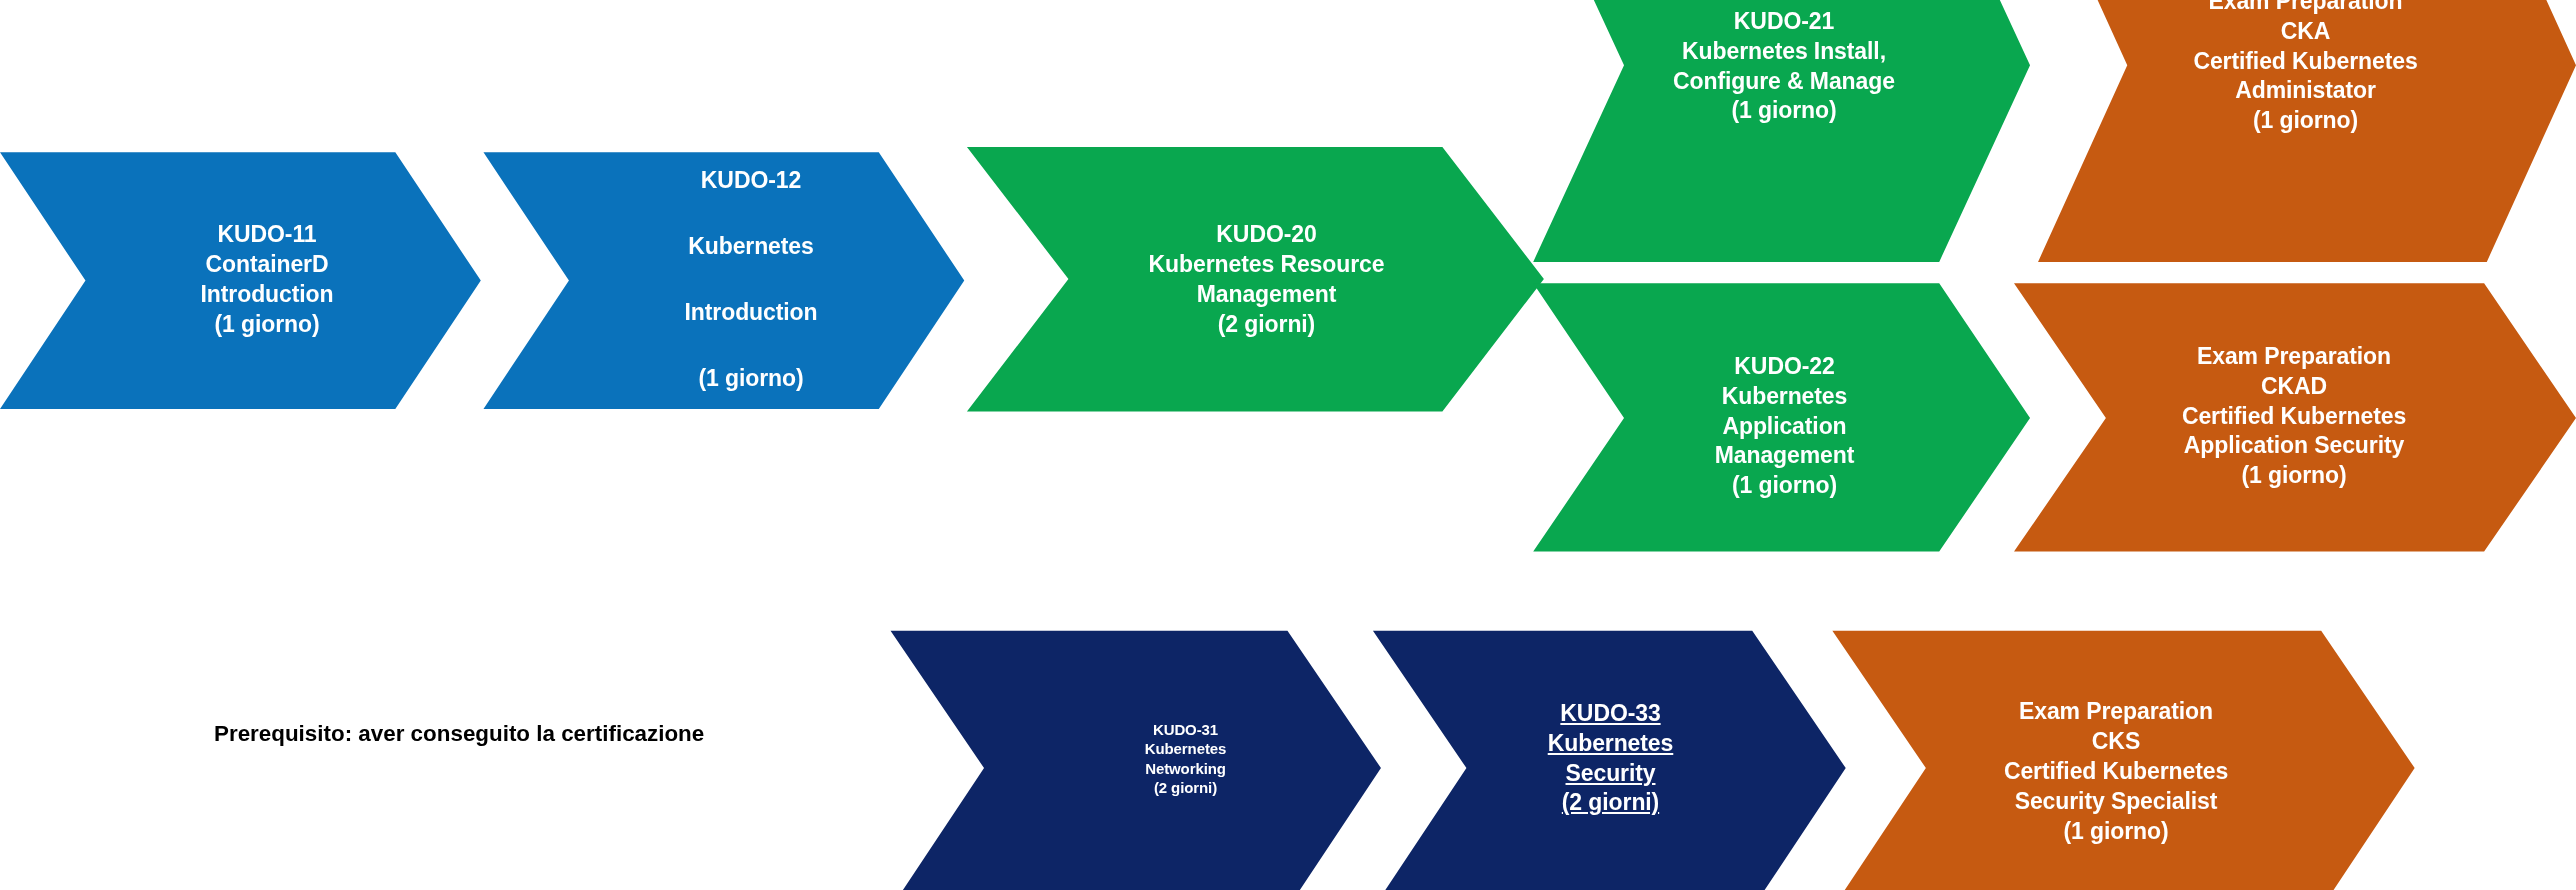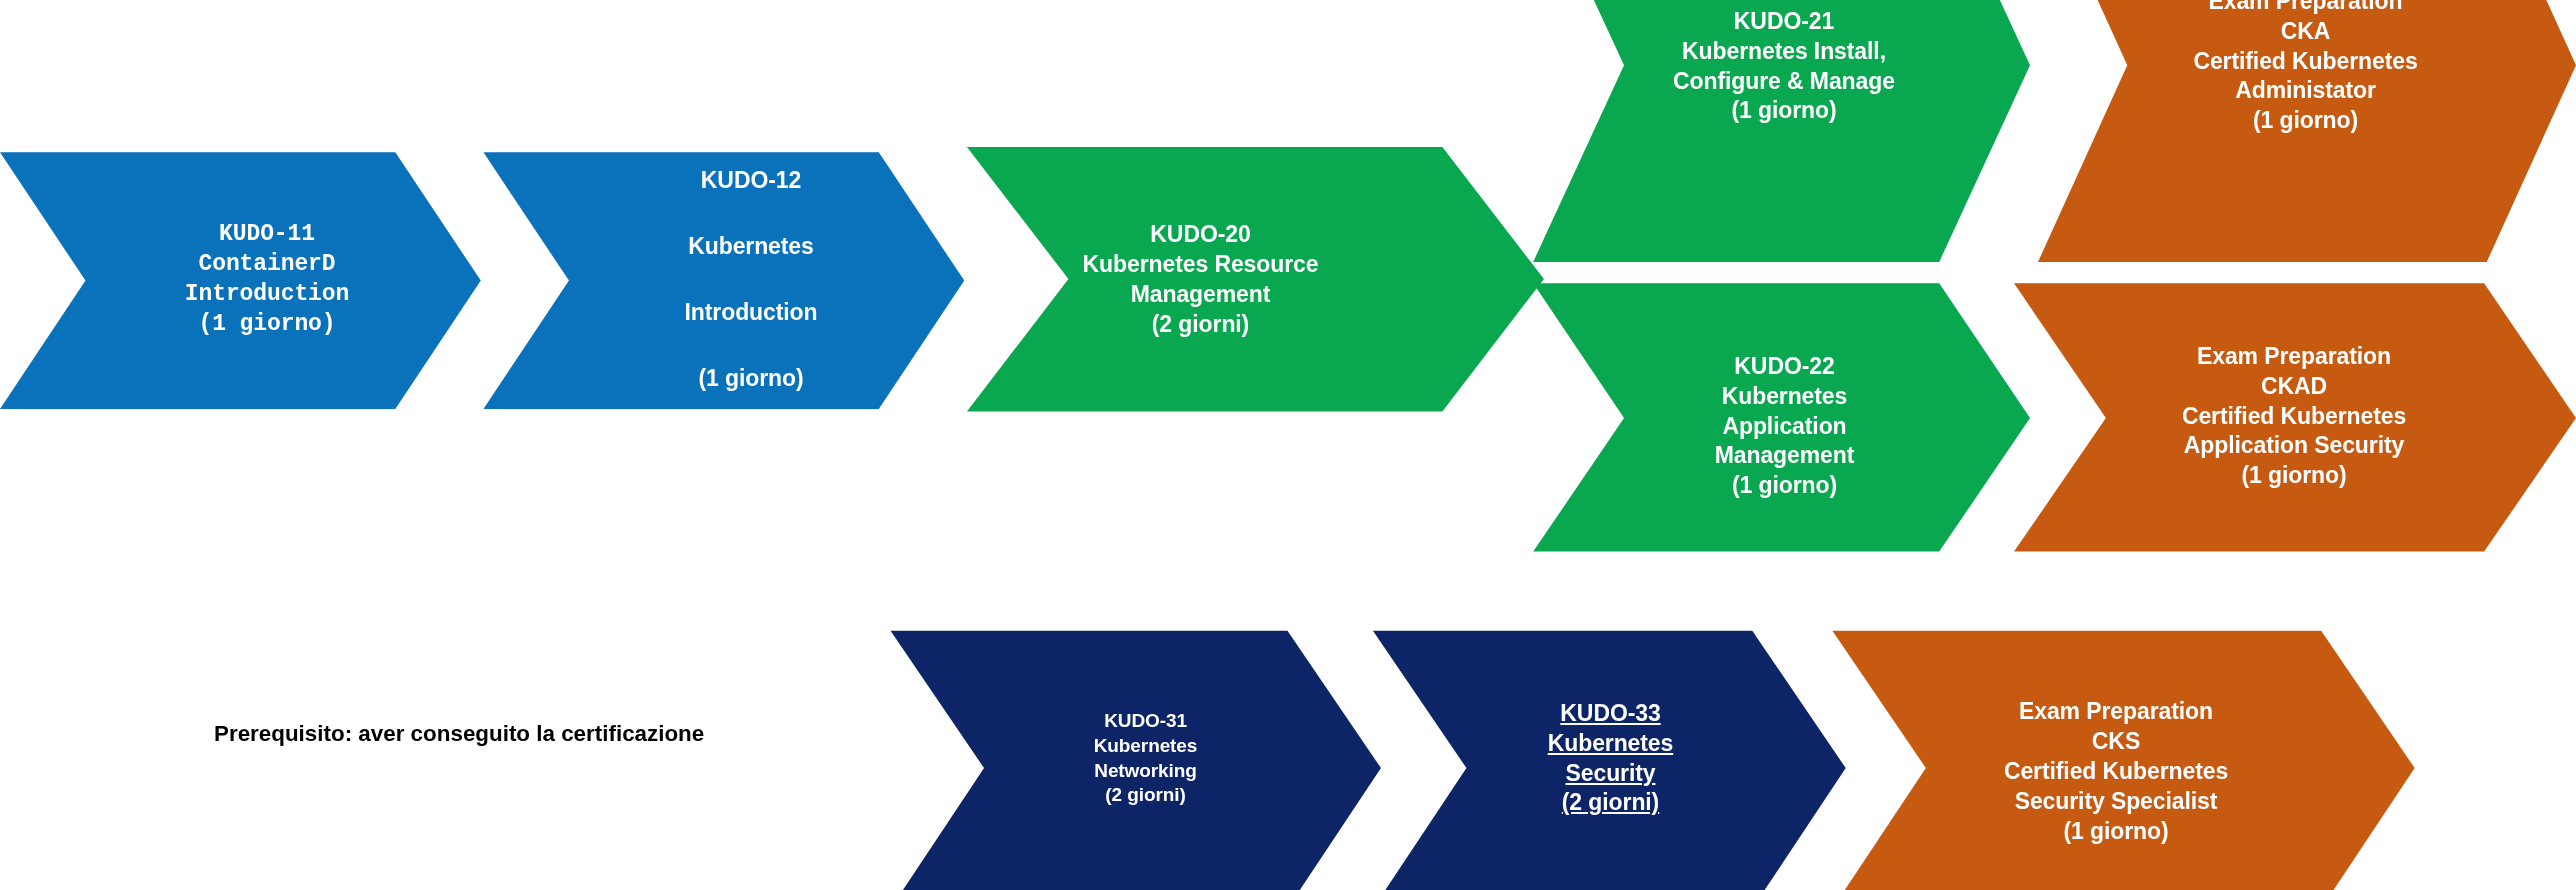--- a/index.html
+++ b/index.html
@@ -75,35 +75,35 @@
 
     <polygon fill="#c65a11" points="3770,530 4650,530 4822,782 4650,1032 3770,1032 3942,782"></polygon>
 
     <polygon fill="#0d2566" points="1667,1180 2410,1180 2585,1437 2410,1700 1667,1700 1842,1437"></polygon>
 
     <polygon fill="#0d2566" points="2570,1180 3280,1180 3455,1437 3280,1700 2570,1700 2745,1437"></polygon>
 
     <polygon fill="#c65a11" points="3430,1180 4345,1180 4520,1437 4345,1700 3430,1700 3605,1437"></polygon>
   </svg>
 
-  <div class="node-label" style="left:96px; top:152px; width:342px; height:256px; font-size:23px;font-family:Liberation Mono, monospace;">
+  <div class="node-label" style="left:96px; top:152px; width:342px; height:256px; font-size:23px;">
     <span class="ln">KUDO-11</span>
     <span class="ln">ContainerD</span>
     <span class="ln">Introduction</span>
     <span class="ln">(1 giorno)</span>
   </div>
 
   <div class="node-label" style="left:580px; top:152px; width:342px; height:256px; font-size:23px;gap:36px;">
     <span class="ln">KUDO-12</span>
     <span class="ln">Kubernetes</span>
     <span class="ln">Introduction</span>
     <span class="ln">(1 giorno)</span>
   </div>
 
-  <div class="node-label" style="left:1016px; top:149px; width:369px; height:262px; font-size:23px;text-align:center;">
+  <div class="node-label" style="left:1082px; top:149px; width:369px; height:262px; font-size:23px;text-align:center;">
     <span class="ln">KUDO-20</span>
     <span class="ln">Kubernetes Resource</span>
     <span class="ln">Management</span>
     <span class="ln">(2 giorni)</span>
   </div>
 
   <div class="node-label" style="left:1621px; top:-59px; width:326px; height:251px; font-size:23px;">
     <span class="ln">KUDO-21</span>
     <span class="ln">Kubernetes Install,</span>
     <span class="ln">Configure &amp; Manage</span>
@@ -127,21 +127,21 @@
   </div>
 
   <div class="node-label" style="left:2107px; top:299px; width:374px; height:235px; font-size:23px;">
     <span class="ln">Exam Preparation</span>
     <span class="ln">CKAD</span>
     <span class="ln">Certified Kubernetes</span>
     <span class="ln">Application Security</span>
     <span class="ln">(1 giorno)</span>
   </div>
 
-  <div class="node-label" style="left:996px; top:633px; width:299px; height:251px; font-size:19px;">
+  <div class="node-label" style="left:1036px; top:633px; width:299px; height:251px; font-size:15px;">
     <span class="ln">KUDO-31</span>
     <span class="ln">Kubernetes</span>
     <span class="ln">Networking</span>
     <span class="ln">(2 giorni)</span>
   </div>
 
   <div class="node-label" style="left:1469px; top:633px; width:283px; height:251px; font-size:23px;text-decoration:underline;">
     <span class="ln">KUDO-33</span>
     <span class="ln">Kubernetes</span>
     <span class="ln">Security</span>

